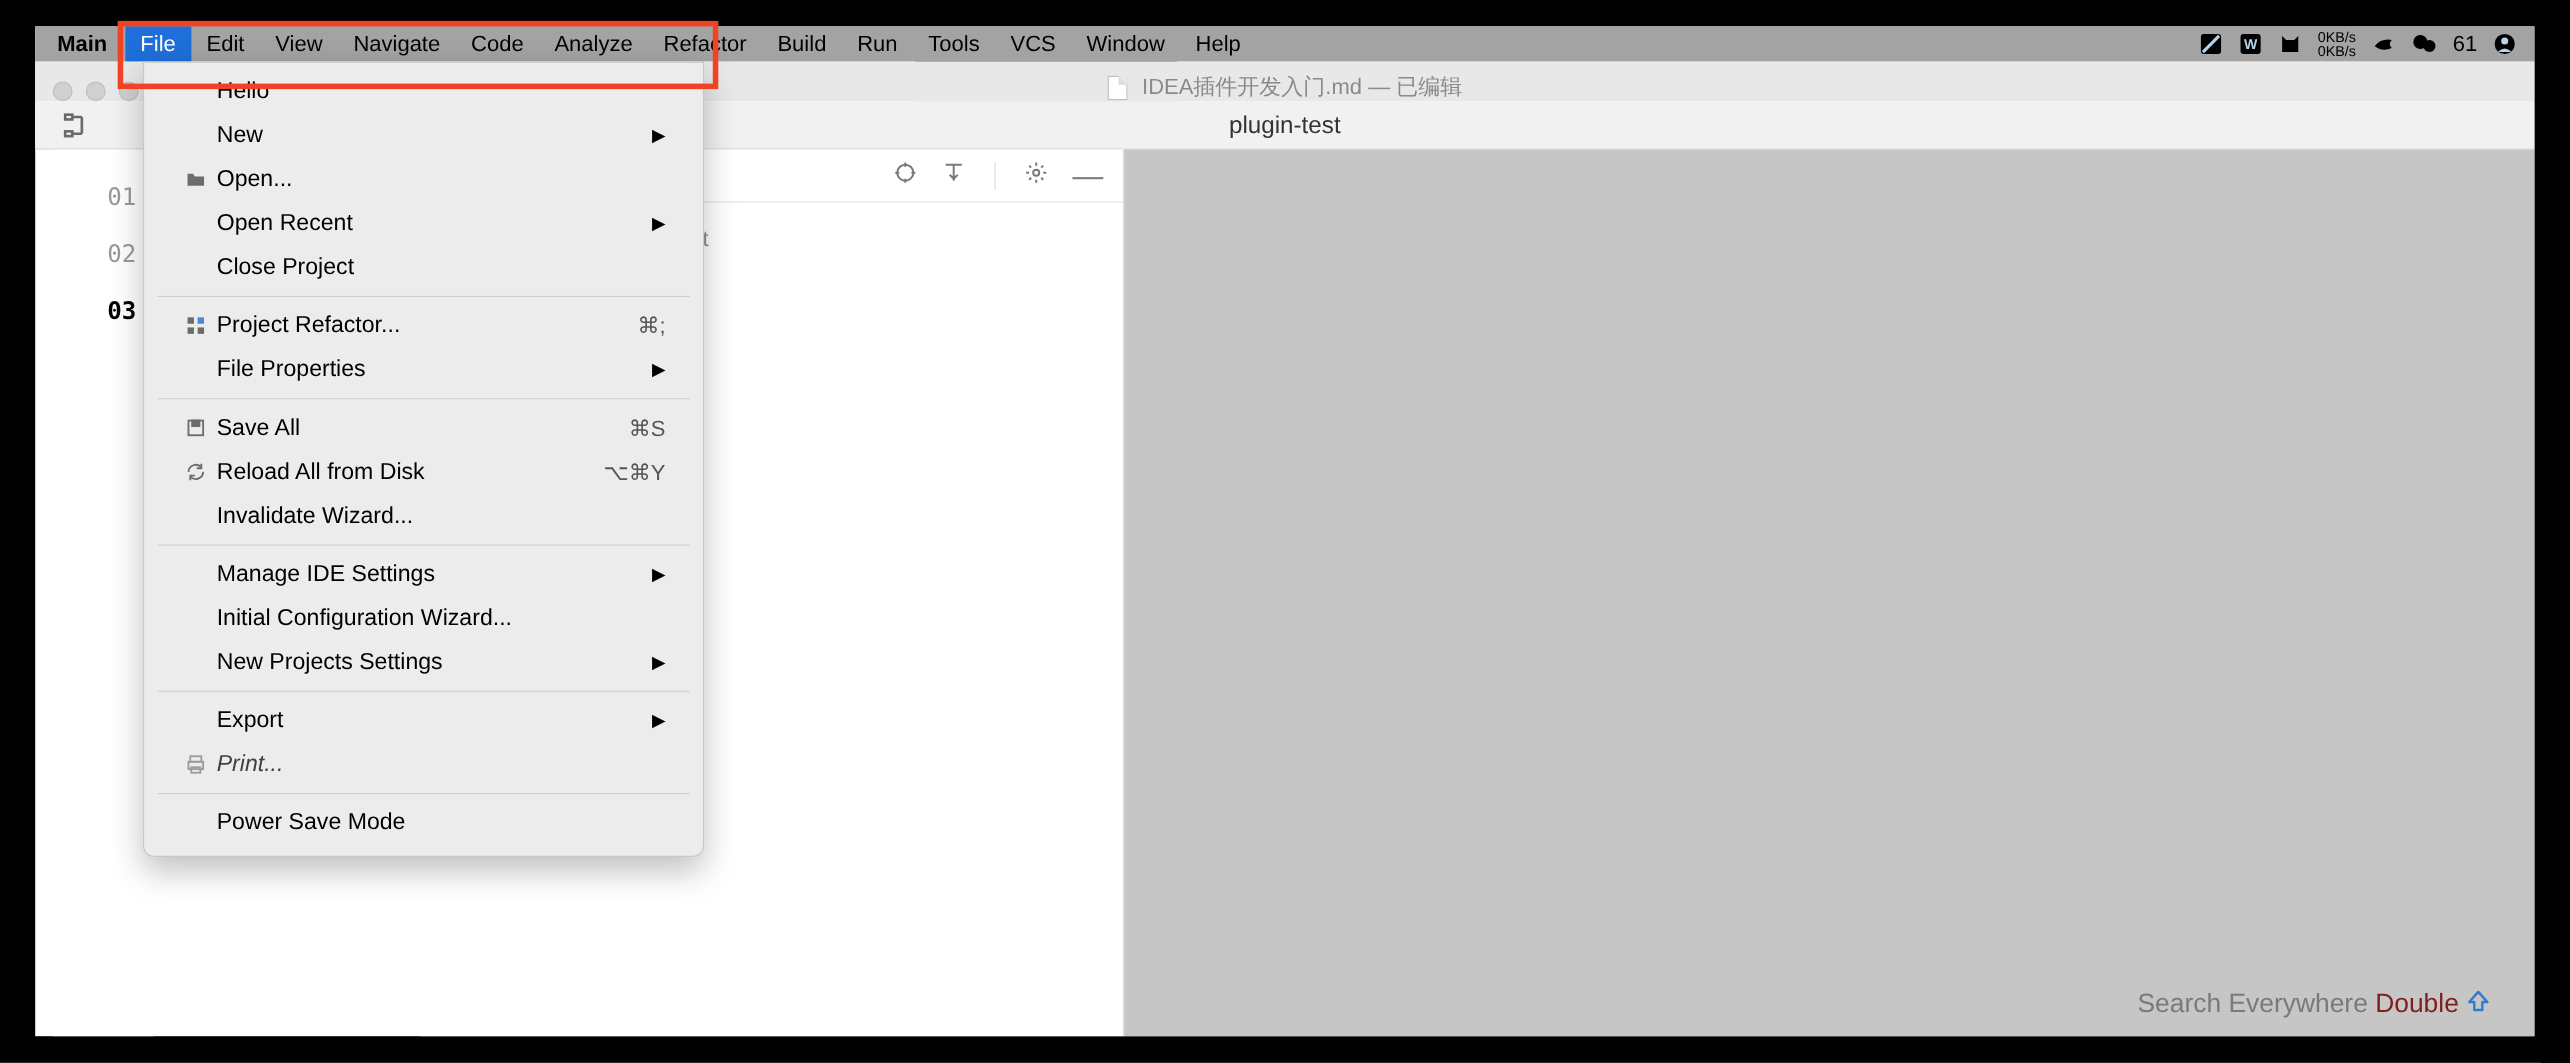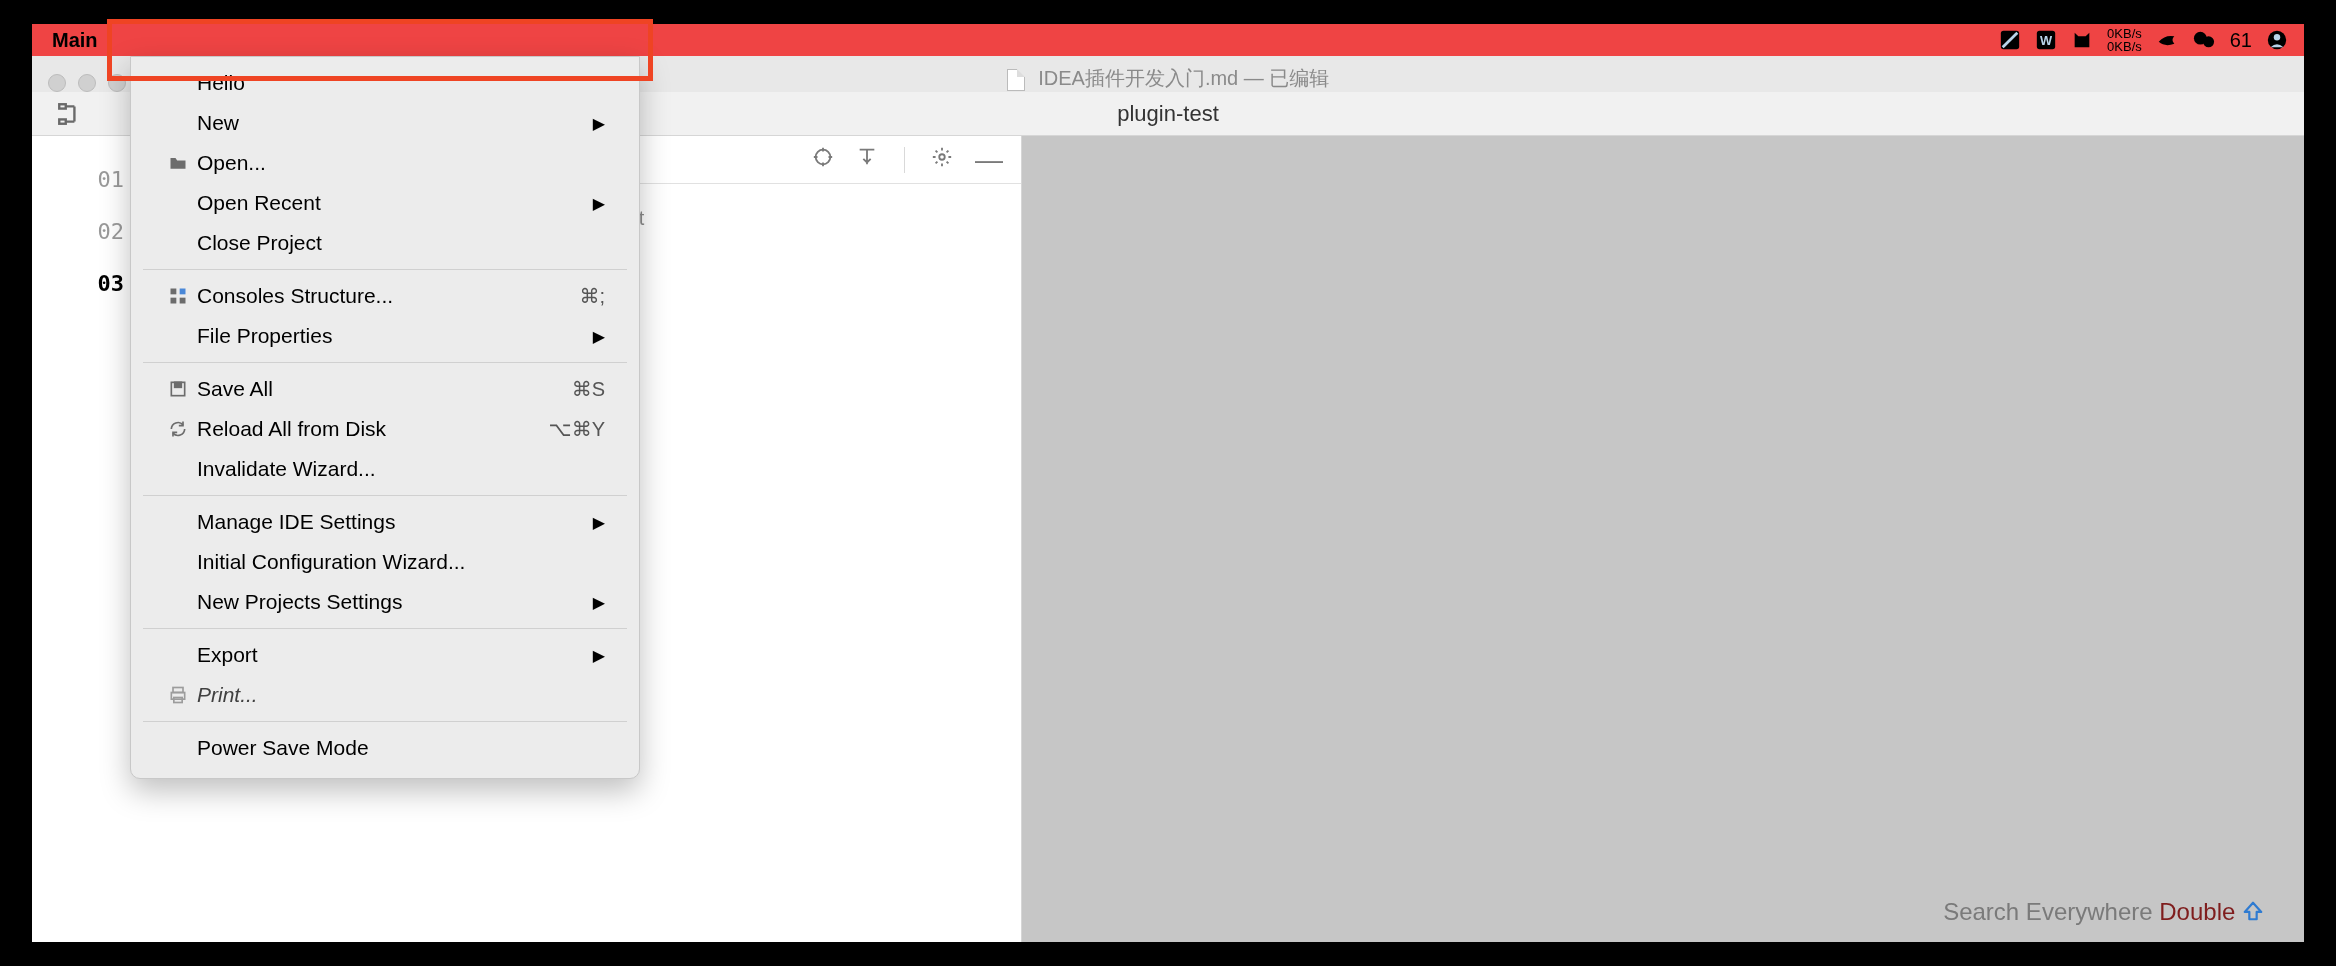--- a/index.html
+++ b/index.html
@@ -1,21 +1,21 @@
 <!DOCTYPE html>
 <html><head>
 <meta charset="utf-8">
 <style>
 * { margin: 0; padding: 0; box-sizing: border-box; font-family: -apple-system, "Helvetica Neue", Arial, sans-serif; }
 html, body { width: 2336px; height: 966px; background: #000; overflow: hidden; }
 
 .screen { position: absolute; left: 32px; top: 24px; width: 2272px; height: 918px; background: #fff; }
 
 
-.menubar { position: relative; height: 32px; background: #ef4444; display: flex; align-items: center; font-size: 20px; color: #000; }
+.menubar { position: relative; height: 32px; background: #a3a3a3; display: flex; align-items: center; font-size: 20px; color: #000; }
 .menubar .app-name { font-weight: 700; padding: 0 16px 0 20px; }
 .menubar .mitem { padding: 0 14px; height: 32px; line-height: 32px; cursor: default; }
 .menubar .mitem.active { background: #1e6fd9; color: #fff; }
 .menubar .tray { margin-left: auto; display: flex; align-items: center; gap: 14px; padding-right: 16px; font-size: 18px; }
 .menubar .tray .speeds { font-size: 13px; line-height: 13px; text-align: right; }
 .menubar .tray svg { display: block; }
 
 
 .highlight { position: absolute; border: 5px solid #ef4423; pointer-events: none; }
 
@@ -65,20 +65,35 @@
 .editor .hint .shift { display:inline-block; vertical-align:middle; }
 
 </style>
 </head>
 <body>
 
 <div class="screen">
 
   <div class="menubar">
     <div class="app-name">Main</div>
+    <div id="menu-items" style="display:flex;">
+        <div class="mitem active">File</div>
+        <div class="mitem">Edit</div>
+        <div class="mitem">View</div>
+        <div class="mitem">Navigate</div>
+        <div class="mitem">Code</div>
+        <div class="mitem">Analyze</div>
+        <div class="mitem">Refactor</div>
+        <div class="mitem">Build</div>
+        <div class="mitem">Run</div>
+        <div class="mitem">Tools</div>
+        <div class="mitem">VCS</div>
+        <div class="mitem">Window</div>
+        <div class="mitem">Help</div>
+      </div>
     <div class="tray">
       <svg width="22" height="22" viewBox="0 0 24 24">
           <rect x="2" y="2" width="20" height="20" rx="3" fill="#000"></rect>
           <path d="M4 20 L20 4" stroke="#b8d4ea" stroke-width="3"></path>
         </svg>
       <svg width="22" height="22" viewBox="0 0 24 24">
           <rect x="2" y="2" width="20" height="20" rx="3" fill="#000"></rect>
           <text x="12" y="17" text-anchor="middle" font-size="14" fill="#b8d4ea" font-weight="700">W</text>
         </svg>
       <svg width="22" height="22" viewBox="0 0 24 24" fill="#000">
@@ -211,21 +226,21 @@
       <div class="sep"></div>
       <div class="row">
         <span class="ic">
           <svg width="20" height="20" viewBox="0 0 24 24" fill="#6c6c6c">
             <rect x="3" y="3" width="7" height="7"></rect>
             <rect x="14" y="3" width="7" height="7" fill="#4a88d8"></rect>
             <rect x="3" y="14" width="7" height="7"></rect>
             <rect x="14" y="14" width="7" height="7"></rect>
           </svg>
         </span>
-        <span>Consoles Structure...</span>
+        <span>Project Refactor...</span>
         <span class="sc">⌘;</span>
       </div>
       <div class="row">
         <span class="ic"></span>
         <span>File Properties</span>
         <span class="arr">▶</span>
       </div>
       <div class="sep"></div>
       <div class="row">
         <span class="ic">

